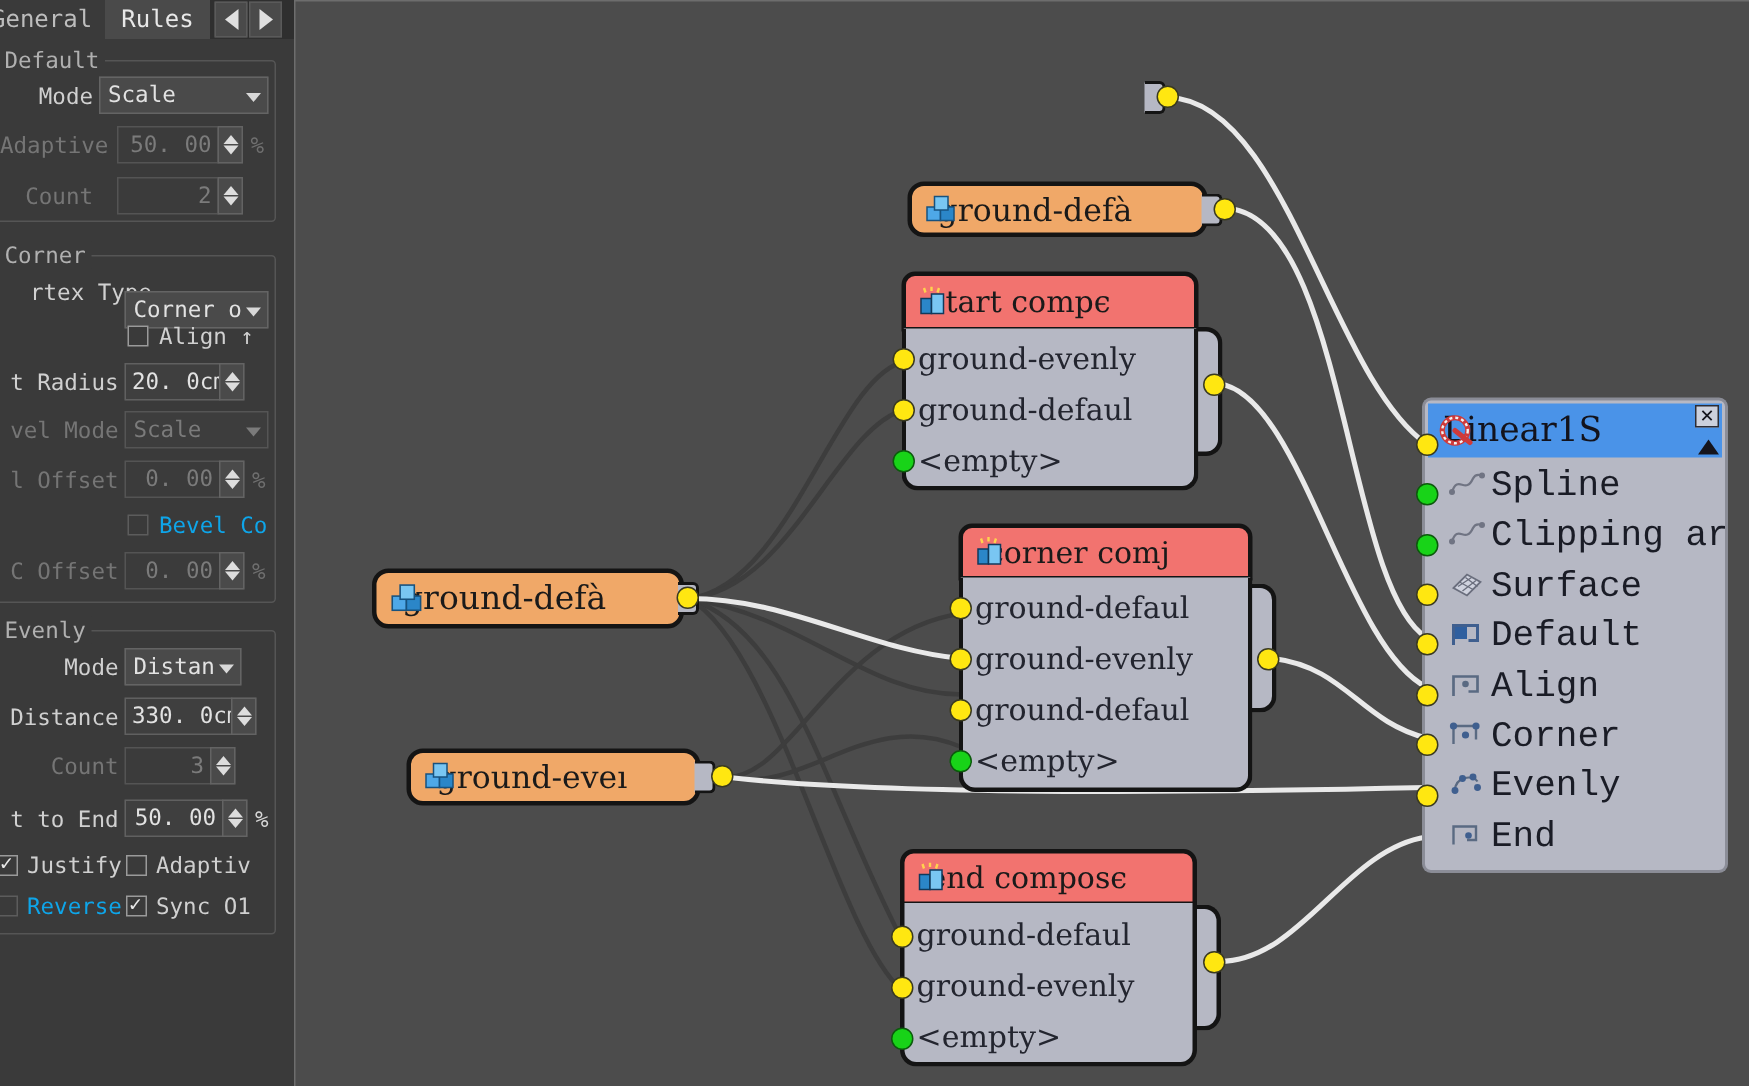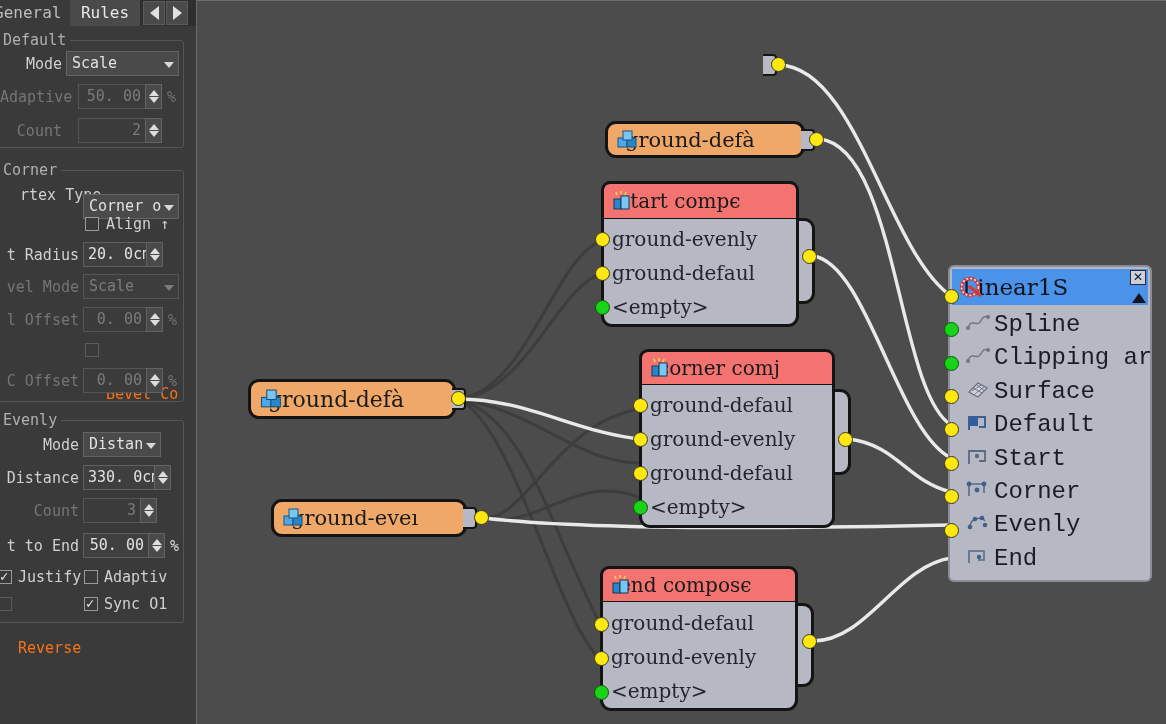--- a/index.html
+++ b/index.html
@@ -94,21 +94,21 @@
   }
   .chk.dim { border-color: #5c5c5c; }
   .chk.on::after {
     content: "\2713"; position: absolute; left: 1px; top: -4px;
     color: #e8e8e8; font-size: 14px; line-height: 18px;
   }
   .chklabel {
     position: absolute; color: #d0d0d0; font-size: 15px; line-height: 20px;
     white-space: nowrap;
   }
-  .chklabel.dim { color: #f97316; margin-top: 44px; }
+  .chklabel.dim { color: #0ea5e9; }
 
   
   #node-editor {
     position: absolute; left: 196px; top: 0;
     width: 970px; height: 724px;
     background: #4c4c4c;
     border-left: 1px solid #6d6d6d;
     border-top: 1px solid #6d6d6d;
     overflow: hidden;
   }
@@ -574,21 +574,21 @@
       </span>
 
       <div class="lin-row" style="left:44px;top:141px;">Default</div>
       <span class="icn" style="left:16px;top:146px;">
         <svg width="24" height="20" viewBox="0 0 24 20">
             <path d="M3,17 L3,4 L19,4 L19,14 L13,14" fill="none" stroke="#3f5f8f" stroke-width="2"></path>
             <path d="M4,5 L12,5 L12,13 L4,13 Z" fill="#2f5f9f"></path>
           </svg>
       </span>
 
-      <div class="lin-row" style="left:44px;top:175px;">Start</div>
+      <div class="lin-row" style="left:44px;top:175px;">Align</div>
       <span class="icn" style="left:16px;top:180px;">
         <svg width="24" height="20" viewBox="0 0 24 20">
             <path d="M3,17 L3,4 L19,4 L19,14 L13,14" fill="none" stroke="#5a6a82" stroke-width="1.8"></path>
             <circle cx="11" cy="9" r="2.2" fill="#5a6a82"></circle>
           </svg>
       </span>
 
       <div class="lin-row" style="left:44px;top:208px;">Corner</div>
       <span class="icn" style="left:16px;top:213px;">
         <svg width="24" height="20" viewBox="0 0 24 20">

